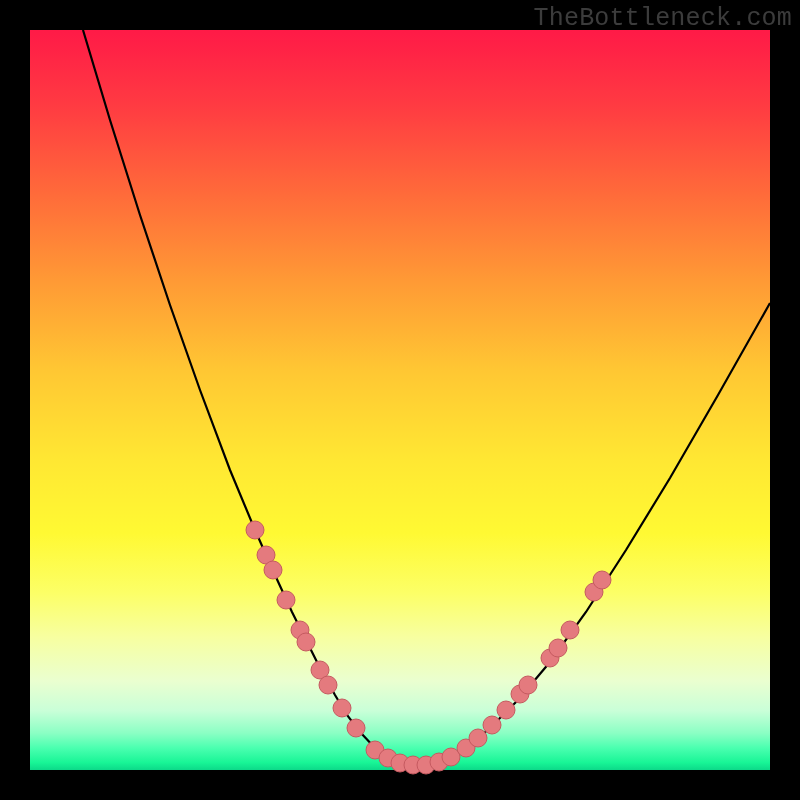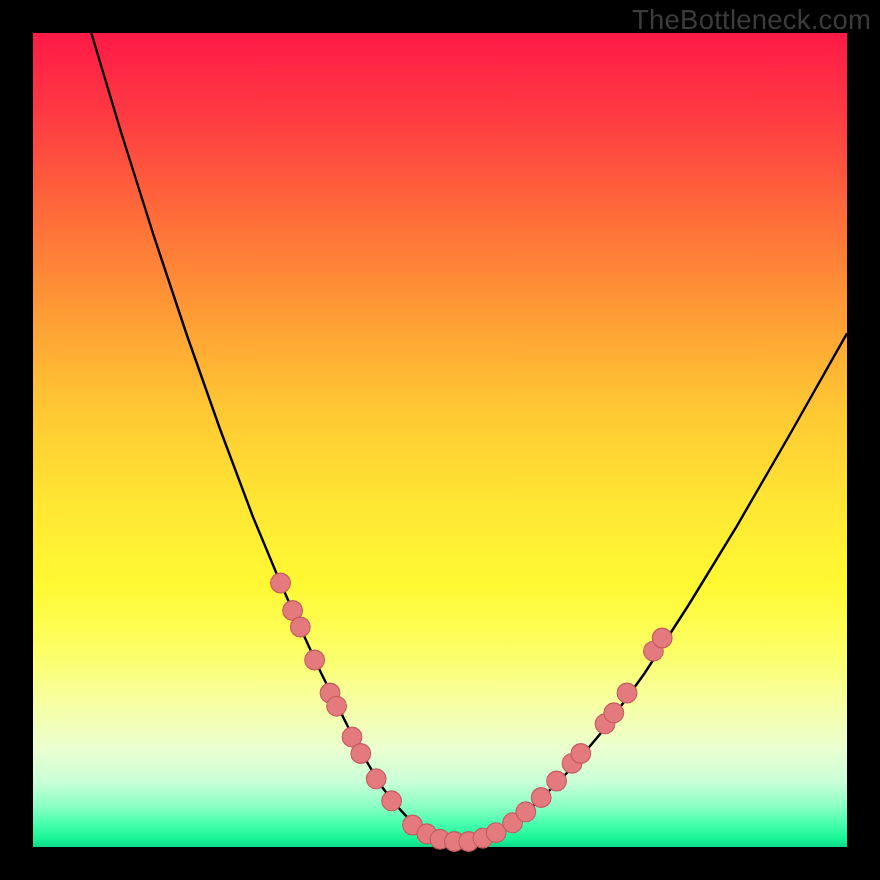--- a/index.html
+++ b/index.html
@@ -44,21 +44,21 @@
     );
   }
   .watermark {
     position: absolute;
     top: 4px;
     right: 8px;
     color: #3c3c3c;
     font-size: 25px;
     font-weight: 400;
     letter-spacing: 0.2px;
-    font-family: Liberation Sans, sans-serif;
+    font-family: Liberation Mono, monospace;
   }
   svg.curve {
     position: absolute;
     left: 0;
     top: 0;
     width: 740px;
     height: 740px;
     overflow: visible;
   }
 </style>

